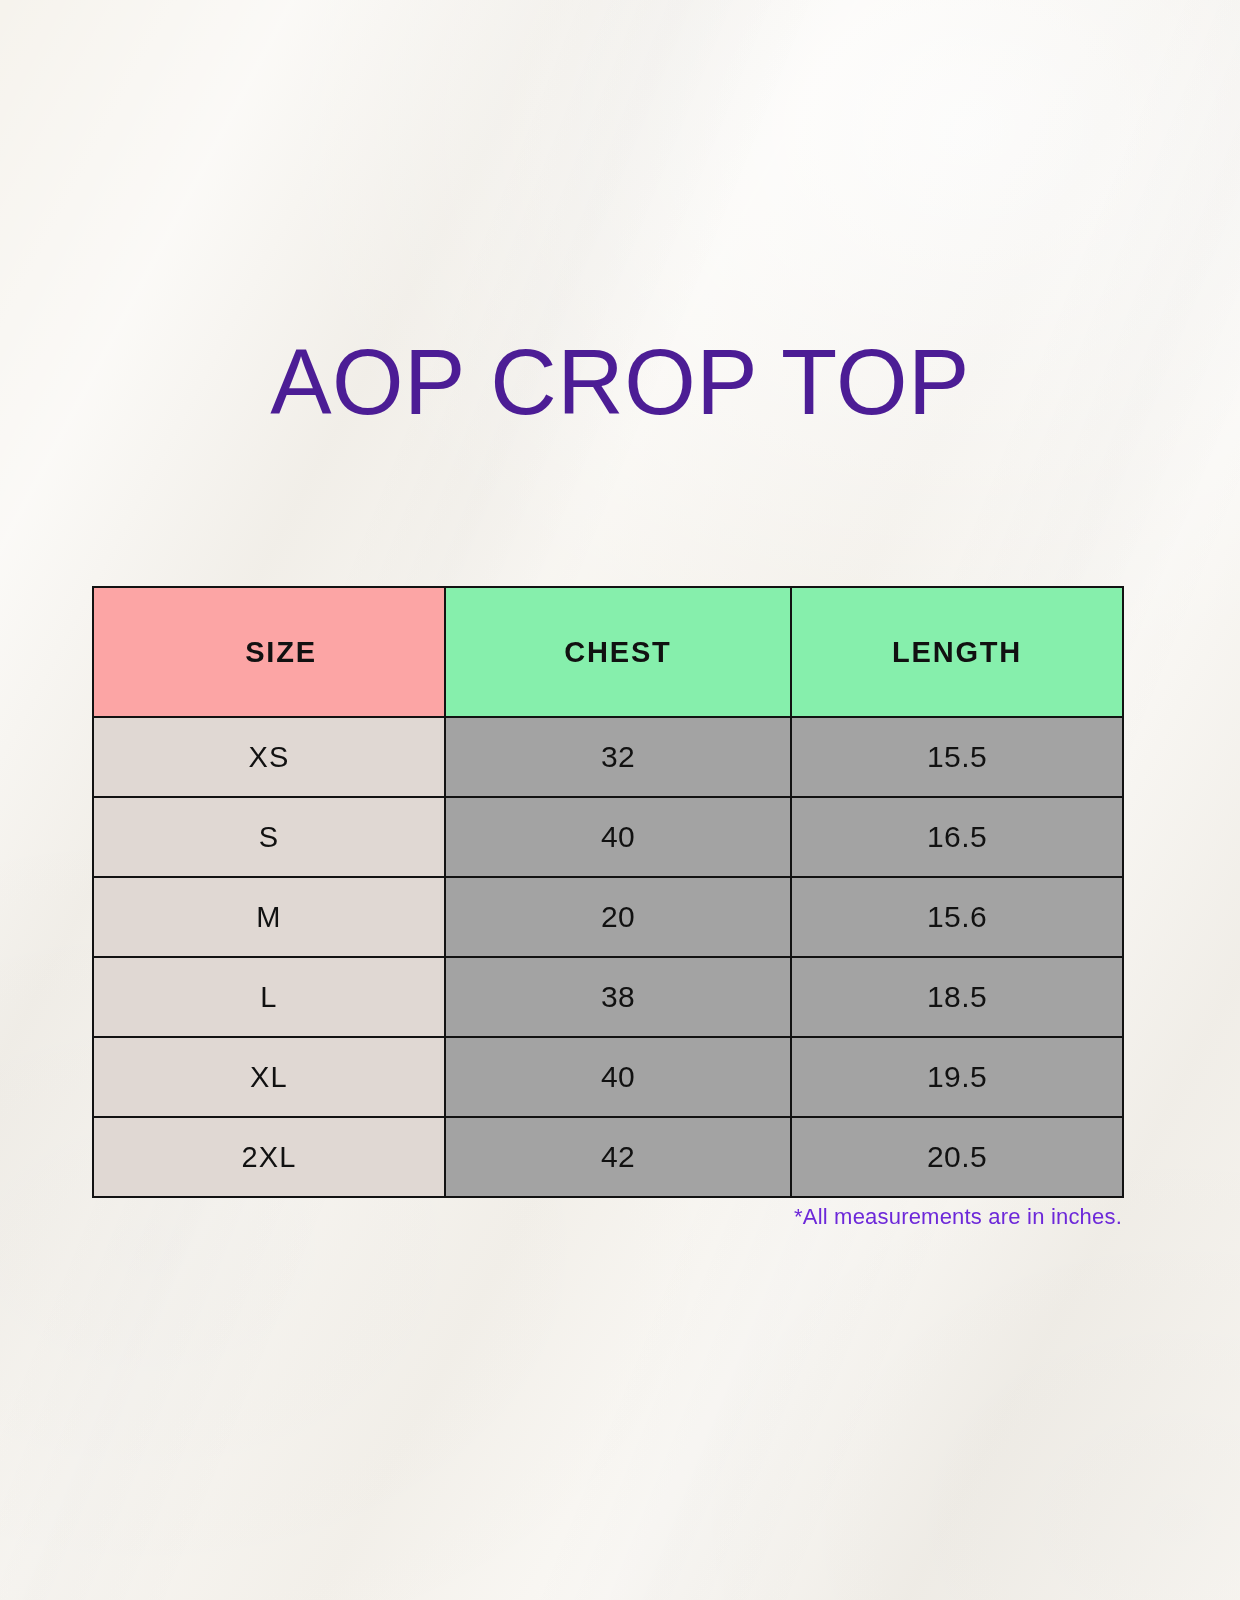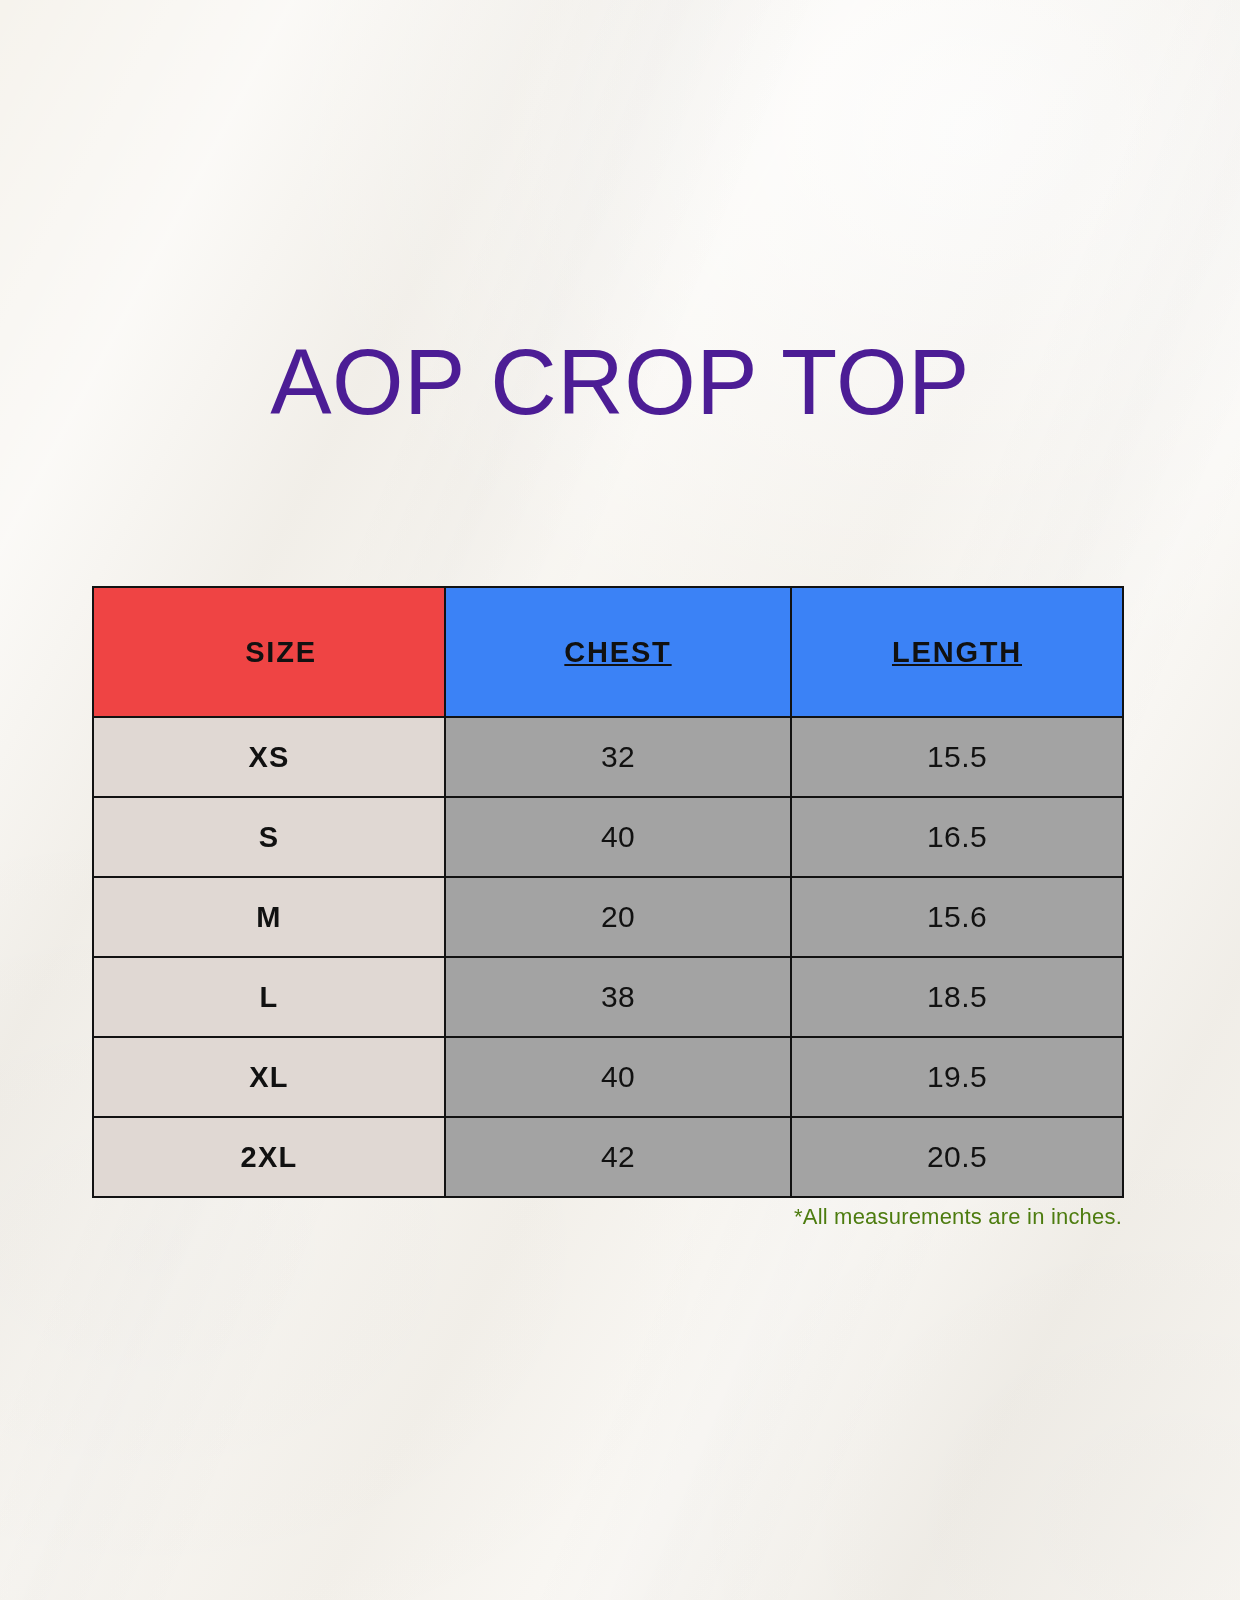--- a/index.html
+++ b/index.html
@@ -120,48 +120,48 @@
     color: #111111;
   }
 
   .size-table thead th {
     height: 128px;
     font-size: 29px;
     font-weight: 700;
     letter-spacing: 1.8px;
   }
 
-  th.head-size   { background: #ef4444; padding-left: 24px; }
-  th.head-meas   { background: #3b82f6; text-decoration: underline; }
+  th.head-size   { background: #fca5a5; padding-left: 24px; }
+  th.head-meas   { background: #86efac; }
 
   .size-table tbody tr { height: 80px; }
 
   td.cell-size {
     background: #e0d8d3;
     font-size: 29px;
-    font-weight: 700;
+    font-weight: 400;
     letter-spacing: 1.2px;
   }
 
   td.cell-meas {
     background: #a3a3a3;
     font-size: 30px;
     font-weight: 400;
     letter-spacing: 0.4px;
   }
 
   
   .footnote {
     position: absolute;
     right: 118px;
     top: 1204px;
     font-size: 22px;
     font-weight: 400;
     letter-spacing: 0.2px;
-    color: #4d7c0f;
+    color: #6d28d9;
     white-space: nowrap;
   }
 </style>
 </head>
 <body>
 
 <div id="page-backdrop"></div>
 
 <div id="page">
 

